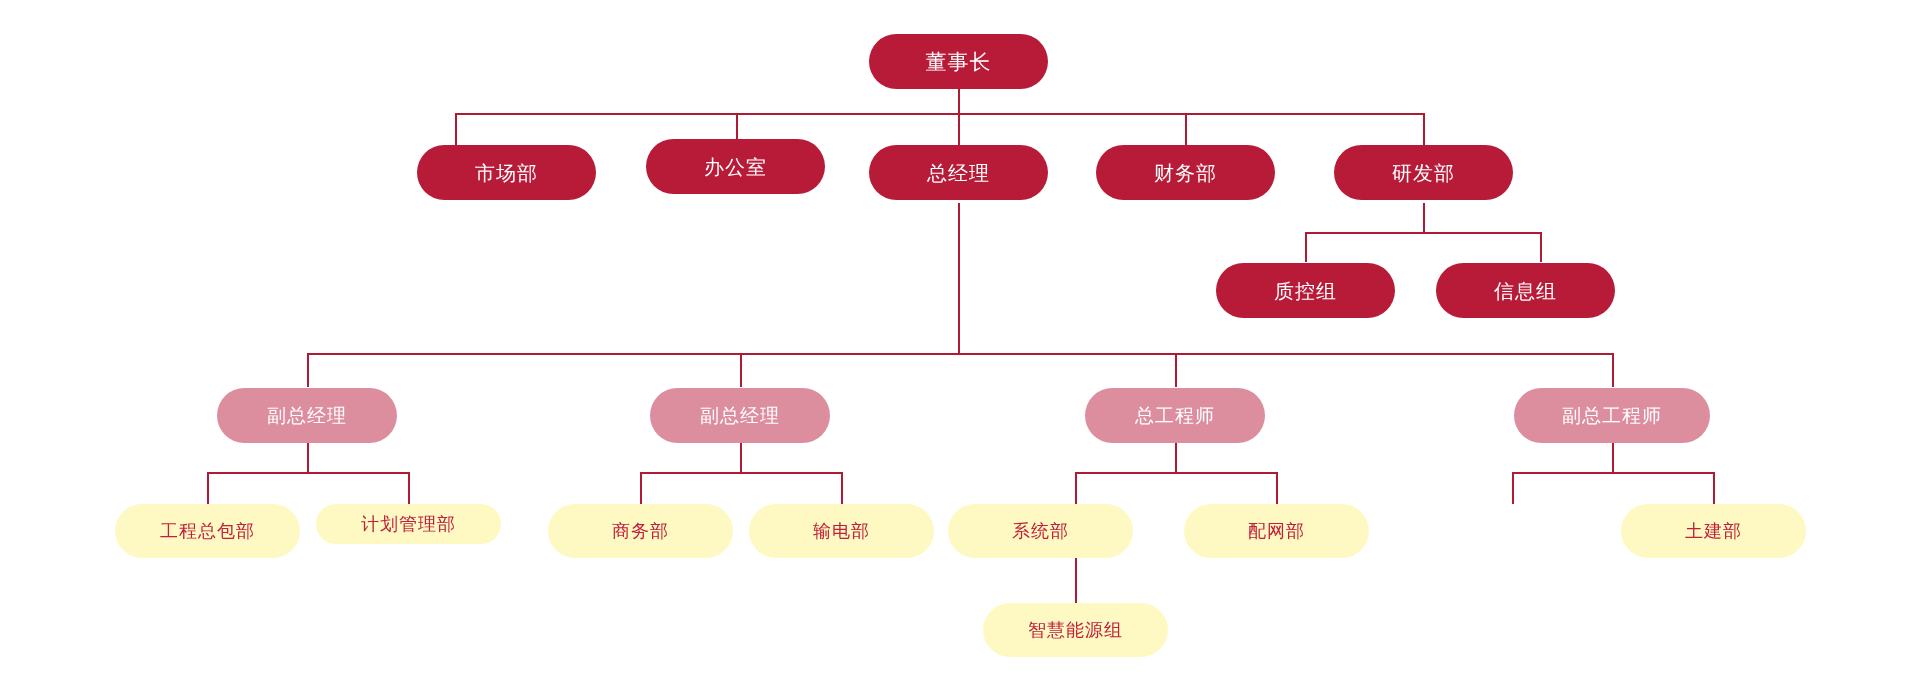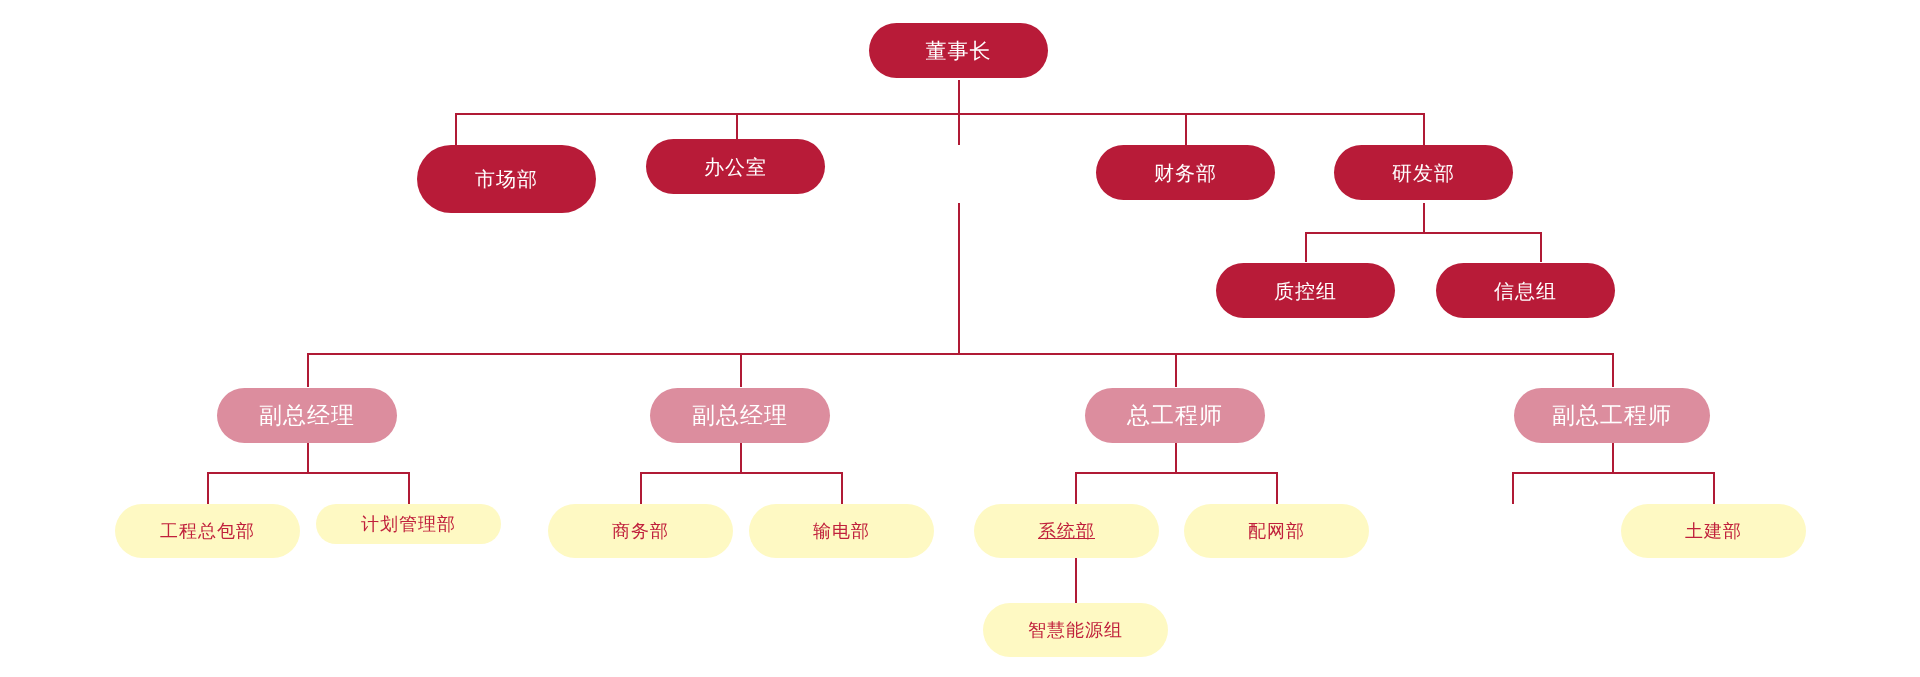--- a/index.html
+++ b/index.html
@@ -50,21 +50,21 @@
     font-size: 21px;
   }
   .lvl-dark {
     background: #B81B38;
     color: #ffffff;
     font-size: 20px;
   }
   .lvl-pink {
     background: #DC8D9E;
     color: #ffffff;
-    font-size: 23px;
+    font-size: 19px;
   }
   .lvl-light {
     background: #fef9c3;
     color: #C0203C;
     font-size: 18px;
   }
 </style>
 </head>
 <body>
 
@@ -109,29 +109,32 @@
   <div class="conn conn-v" style="left:1075px; top:472px; height:32px;"></div>
   <div class="conn conn-v" style="left:1276px; top:472px; height:32px;"></div>
 
   <div class="conn conn-v" style="left:1075px; top:558px; height:45px;"></div>
 
   <div class="conn conn-v" style="left:1612px; top:443px; height:30px;"></div>
   <div class="conn conn-h" style="left:1512px; top:472px; width:202px;"></div>
   <div class="conn conn-v" style="left:1512px; top:472px; height:32px;"></div>
   <div class="conn conn-v" style="left:1713px; top:472px; height:32px;"></div>
 
-  <div class="node lvl-root" style="left:869px; top:23px; width:179px; height:55px;text-align:center;">
+  <div class="node lvl-root" style="left:869px; top:34px; width:179px; height:55px;text-align:center;">
     <span class="node-label">董事长</span>
   </div>
 
-  <div class="node lvl-dark" style="left:417px; top:145px; width:179px; height:68px;align-items:center;">
+  <div class="node lvl-dark" style="left:417px; top:145px; width:179px; height:55px;align-items:center;">
     <span class="node-label">市场部</span>
   </div>
   <div class="node lvl-dark" style="left:646px; top:139px; width:179px; height:55px;">
     <span class="node-label">办公室</span>
+  </div>
+  <div class="node lvl-dark" style="left:869px; top:145px; width:179px; height:55px;">
+    <span class="node-label">总经理</span>
   </div>
   <div class="node lvl-dark" style="left:1096px; top:145px; width:179px; height:55px;">
     <span class="node-label">财务部</span>
   </div>
   <div class="node lvl-dark" style="left:1334px; top:145px; width:179px; height:55px;">
     <span class="node-label">研发部</span>
   </div>
 
   <div class="node lvl-dark" style="left:1216px; top:263px; width:179px; height:55px;">
     <span class="node-label">质控组</span>
@@ -158,21 +161,21 @@
   </div>
   <div class="node lvl-light" style="left:316px; top:504px; width:185px; height:40px;">
     <span class="node-label">计划管理部</span>
   </div>
   <div class="node lvl-light" style="left:548px; top:504px; width:185px; height:54px;text-align:right;">
     <span class="node-label">商务部</span>
   </div>
   <div class="node lvl-light" style="left:749px; top:504px; width:185px; height:54px;">
     <span class="node-label">输电部</span>
   </div>
-  <div class="node lvl-light" style="left:974px; top:504px; width:185px; height:54px;text-decoration:underline;">
+  <div class="node lvl-light" style="left:948px; top:504px; width:185px; height:54px;">
     <span class="node-label">系统部</span>
   </div>
   <div class="node lvl-light" style="left:1184px; top:504px; width:185px; height:54px;">
     <span class="node-label">配网部</span>
   </div>
   <div class="node lvl-light" style="left:983px; top:603px; width:185px; height:54px;">
     <span class="node-label">智慧能源组</span>
   </div>
   <div class="node lvl-light" style="left:1621px; top:504px; width:185px; height:54px;">
     <span class="node-label">土建部</span>

